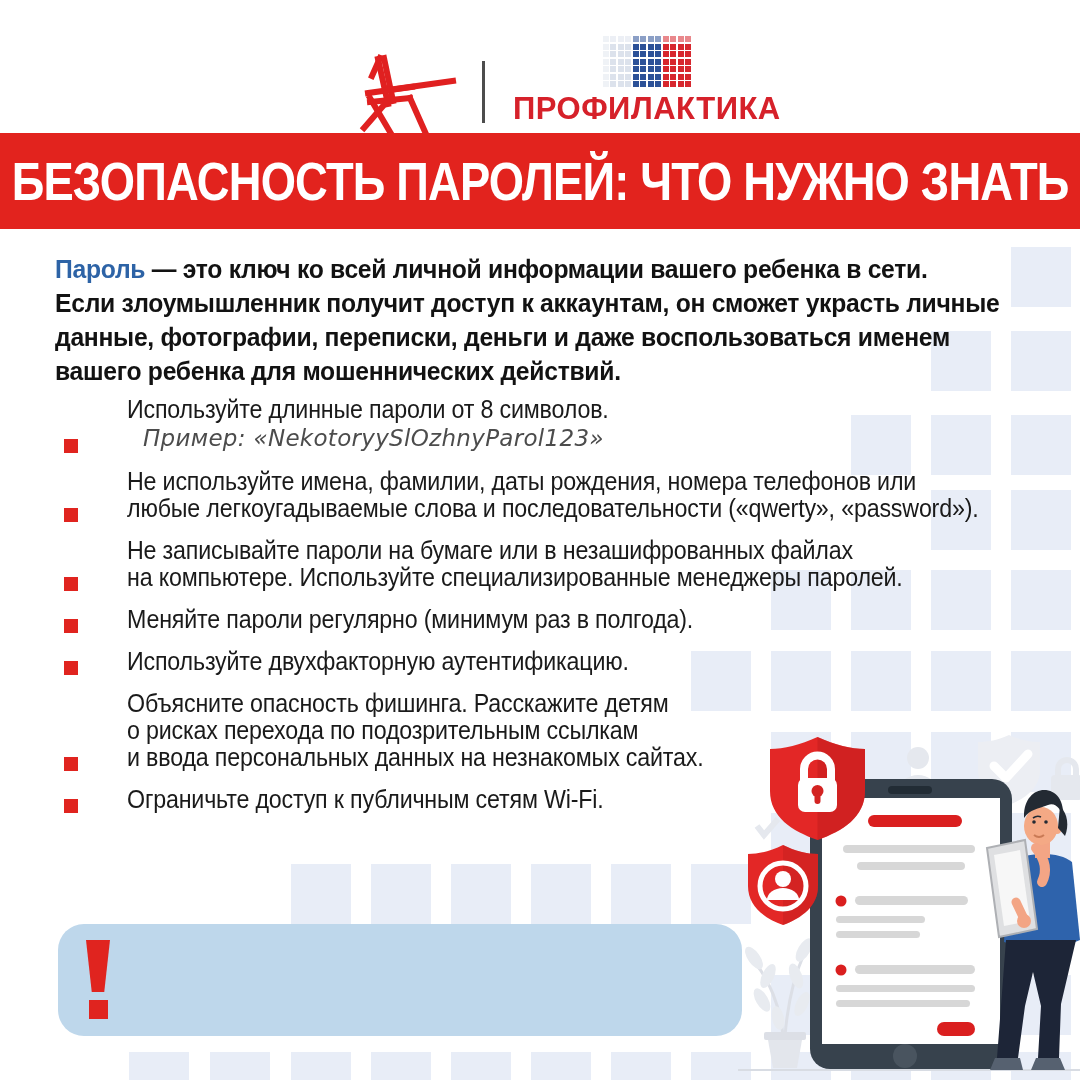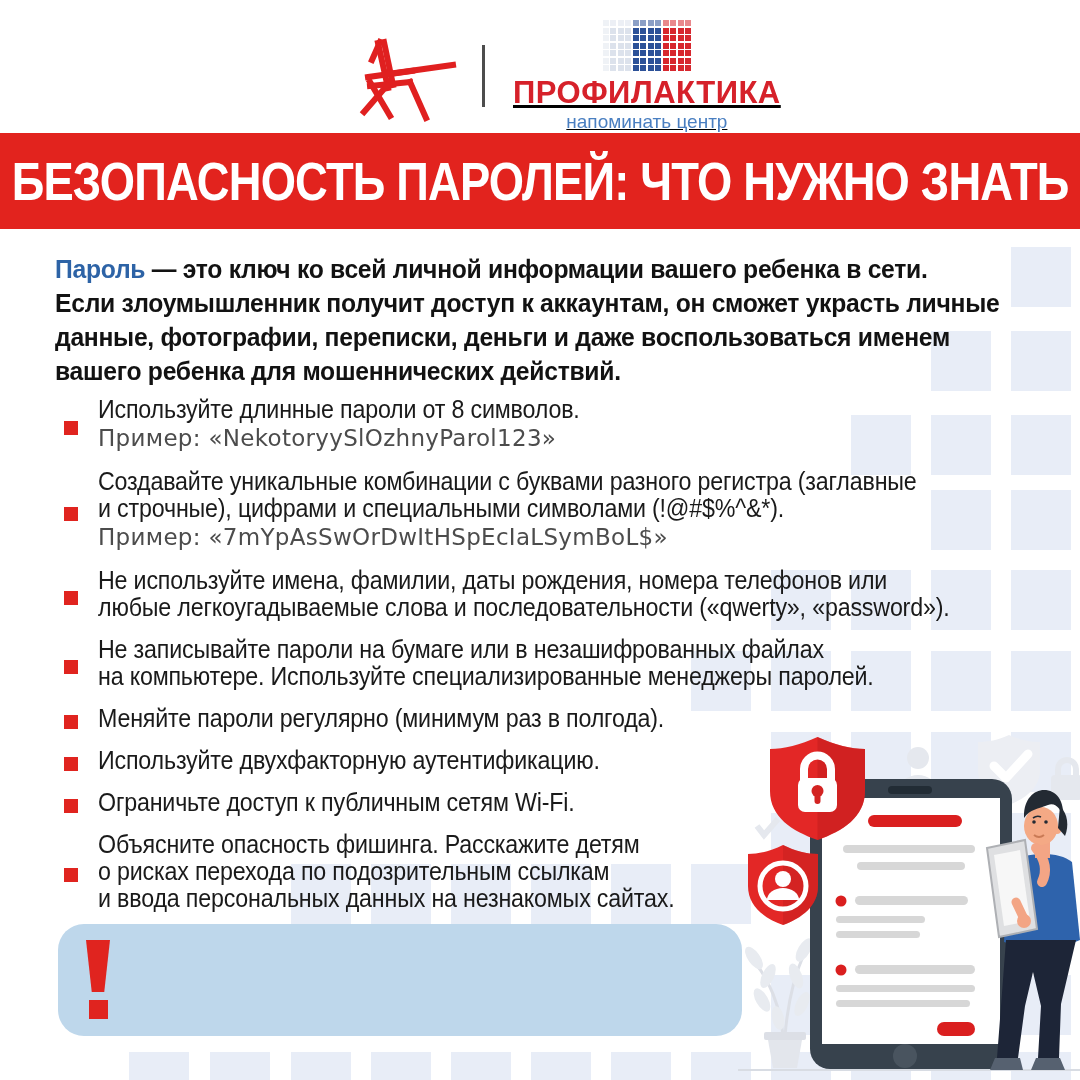--- a/index.html
+++ b/index.html
@@ -5,21 +5,21 @@
   html,body{margin:0;padding:0;background:#ffffff;}
   .poster{
     position:relative;width:1080px;height:1080px;overflow:hidden;
     background:#ffffff;font-family:"Liberation Sans",sans-serif;
   }
   
   .bg-squares{position:absolute;inset:0;z-index:1;}
   .sq{position:absolute;width:60px;height:60px;background:#e8edf7;}
   
   .header{position:absolute;left:0;top:0;width:1080px;height:133px;background:#ffffff;z-index:5;}
-  .brand{position:absolute;left:350px;top:20px;display:flex;align-items:center;text-decoration:underline;}
+  .brand{position:absolute;left:350px;top:36px;display:flex;align-items:center;}
   .chair-svg{width:110px;height:92px;}
   .hdr-divider{width:3px;height:62px;background:#4d4d4d;margin:0 28px 0 22px;}
   .logo-block{display:flex;flex-direction:column;align-items:center;}
   .flag{display:grid;grid-template-columns:repeat(12,6px);grid-auto-rows:6px;gap:1.5px;margin-bottom:6px;}
   .flag i{display:block;}
   .logo-title{font-size:31px;font-weight:800;color:#d6212a;letter-spacing:.5px;line-height:1;}
   .logo-subtitle{font-size:19px;font-weight:400;color:#4a7fc1;margin-top:4px;line-height:1;}
   
   .banner{
     position:absolute;left:0;top:133px;width:1080px;height:96px;background:#e2231e;
@@ -28,27 +28,27 @@
   .banner-title{
     display:inline-block;white-space:nowrap;color:#ffffff;font-size:54px;font-weight:800;
     letter-spacing:-1px;transform:scaleX(.84);transform-origin:50% 50%;
   }
   
   .content{position:absolute;left:55px;top:252px;width:970px;z-index:3;}
   .intro{font-size:26px;font-weight:700;color:#121212;line-height:34px;letter-spacing:-.3px;}
   .intro-line{white-space:nowrap;transform:scaleX(.95);transform-origin:0 50%;}
   .lead{color:#2d63a6;}
   .tips{list-style:none;margin:8px 0 0 0;padding:0;}
-  .tip{display:flex;align-items:center;margin:0 0 15px 0;padding-left:9px;}
+  .tip{display:flex;align-items:flex-end;margin:0 0 15px 0;padding-left:9px;gap:29px;}
   .bullet{flex:0 0 14px;width:14px;height:14px;background:#e0241f;margin-top:7px;margin-right:20px;}
   .tip-text{font-size:25px;font-weight:400;color:#1a1a1a;line-height:27px;letter-spacing:-.2px;}
   .tip-line{white-space:nowrap;transform:scaleX(.93);transform-origin:0 50%;}
   .tip-example{
-    font-family:"DejaVu Sans",sans-serif;font-weight:400;
-    font-size:23px;color:#4c4c4c;line-height:29px;margin-top:1px;white-space:nowrap;letter-spacing:.3px;
+    font-family:"DejaVu Sans",sans-serif;font-style:italic;font-weight:400;
+    font-size:23px;color:#4c4c4c;line-height:29px;margin-top:1px;white-space:nowrap;letter-spacing:.3px;margin-left:16px;
   }
   
   .callout{
     position:absolute;left:58px;top:924px;width:684px;height:112px;background:#bed7eb;
     border-radius:26px;z-index:4;display:flex;align-items:flex-start;
   }
   .excl{margin:16px 24px 0 28px;display:flex;flex-direction:column;align-items:center;}
   .excl-bar{width:24px;height:52px;background:#e0241f;clip-path:polygon(0 0,100% 0,76% 100%,24% 100%);}
   .excl-dot{width:19px;height:19px;background:#e0241f;margin-top:8px;}
   .callout-text{margin-top:15px;font-size:26px;font-weight:700;color:#2b5a99;line-height:33px;letter-spacing:-.3px;}
@@ -234,28 +234,20 @@
       <li class="tip">
         <span class="bullet"></span>
         <div class="tip-text">
           <div class="tip-line">Используйте длинные пароли от 8 символов.</div>
           <div class="tip-example">Пример: «NekotoryySlOzhnyParol123»</div>
         </div>
       </li>
       <li class="tip">
         <span class="bullet"></span>
         <div class="tip-text">
-          <div class="tip-line">Создавайте уникальные комбинации с буквами разного регистра (заглавные</div>
-          <div class="tip-line">и строчные), цифрами и специальными символами (!@#$%^&amp;*).</div>
-          <div class="tip-example">Пример: «7mYpAsSwOrDwItHSpEcIaLSymBoL$»</div>
-        </div>
-      </li>
-      <li class="tip">
-        <span class="bullet"></span>
-        <div class="tip-text">
           <div class="tip-line">Не используйте имена, фамилии, даты рождения, номера телефонов или</div>
           <div class="tip-line">любые легкоугадываемые слова и последовательности («qwerty», «password»).</div>
         </div>
       </li>
       <li class="tip">
         <span class="bullet"></span>
         <div class="tip-text">
           <div class="tip-line">Не записывайте пароли на бумаге или в незашифрованных файлах</div>
           <div class="tip-line">на компьютере. Используйте специализированные менеджеры паролей.</div>
         </div>
@@ -263,34 +255,34 @@
       <li class="tip">
         <span class="bullet"></span>
         <div class="tip-text">
           <div class="tip-line">Меняйте пароли регулярно (минимум раз в полгода).</div>
         </div>
       </li>
       <li class="tip">
         <span class="bullet"></span>
         <div class="tip-text">
           <div class="tip-line">Используйте двухфакторную аутентификацию.</div>
-        </div>
-      </li>
-      <li class="tip">
-        <span class="bullet"></span>
-        <div class="tip-text">
-          <div class="tip-line">Ограничьте доступ к публичным сетям Wi-Fi.</div>
         </div>
       </li>
       <li class="tip">
         <span class="bullet"></span>
         <div class="tip-text">
           <div class="tip-line">Объясните опасность фишинга. Расскажите детям</div>
           <div class="tip-line">о рисках перехода по подозрительным ссылкам</div>
           <div class="tip-line">и ввода персональных данных на незнакомых сайтах.</div>
+        </div>
+      </li>
+      <li class="tip">
+        <span class="bullet"></span>
+        <div class="tip-text">
+          <div class="tip-line">Ограничьте доступ к публичным сетям Wi-Fi.</div>
         </div>
       </li>
     </ul>
   </div>
 
   <div class="callout">
     <div class="excl">
       <div class="excl-bar"></div>
       <div class="excl-dot"></div>
     </div>

